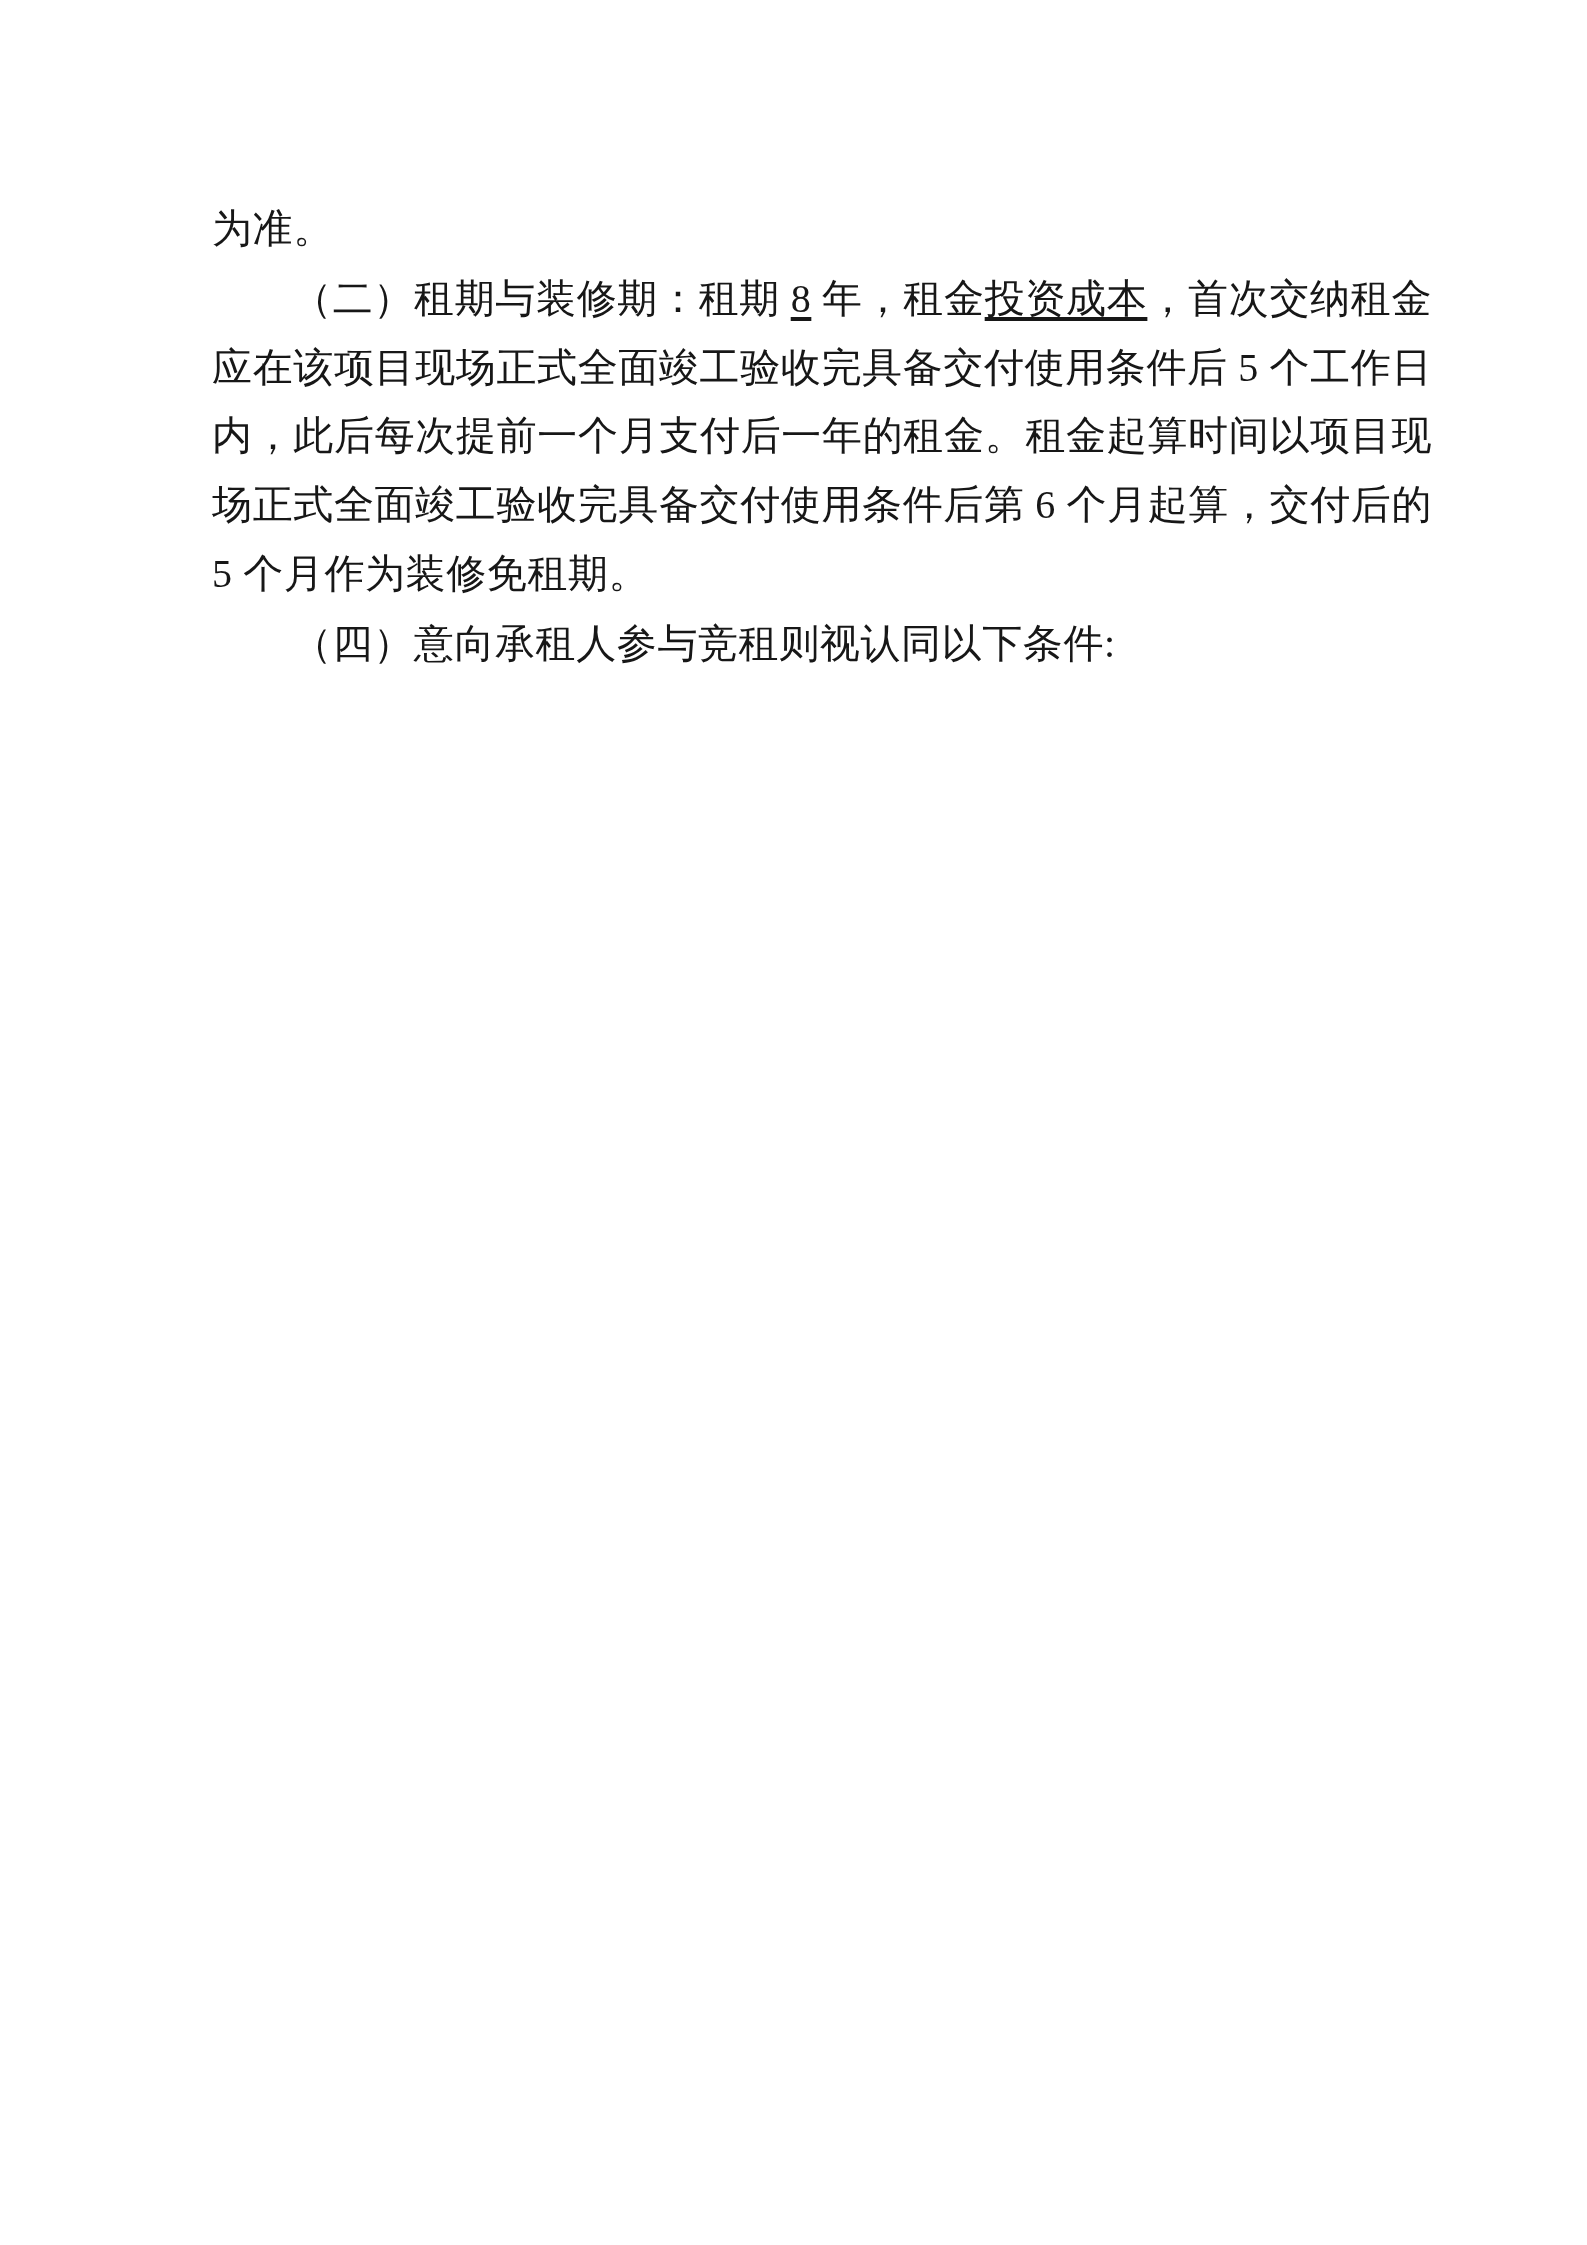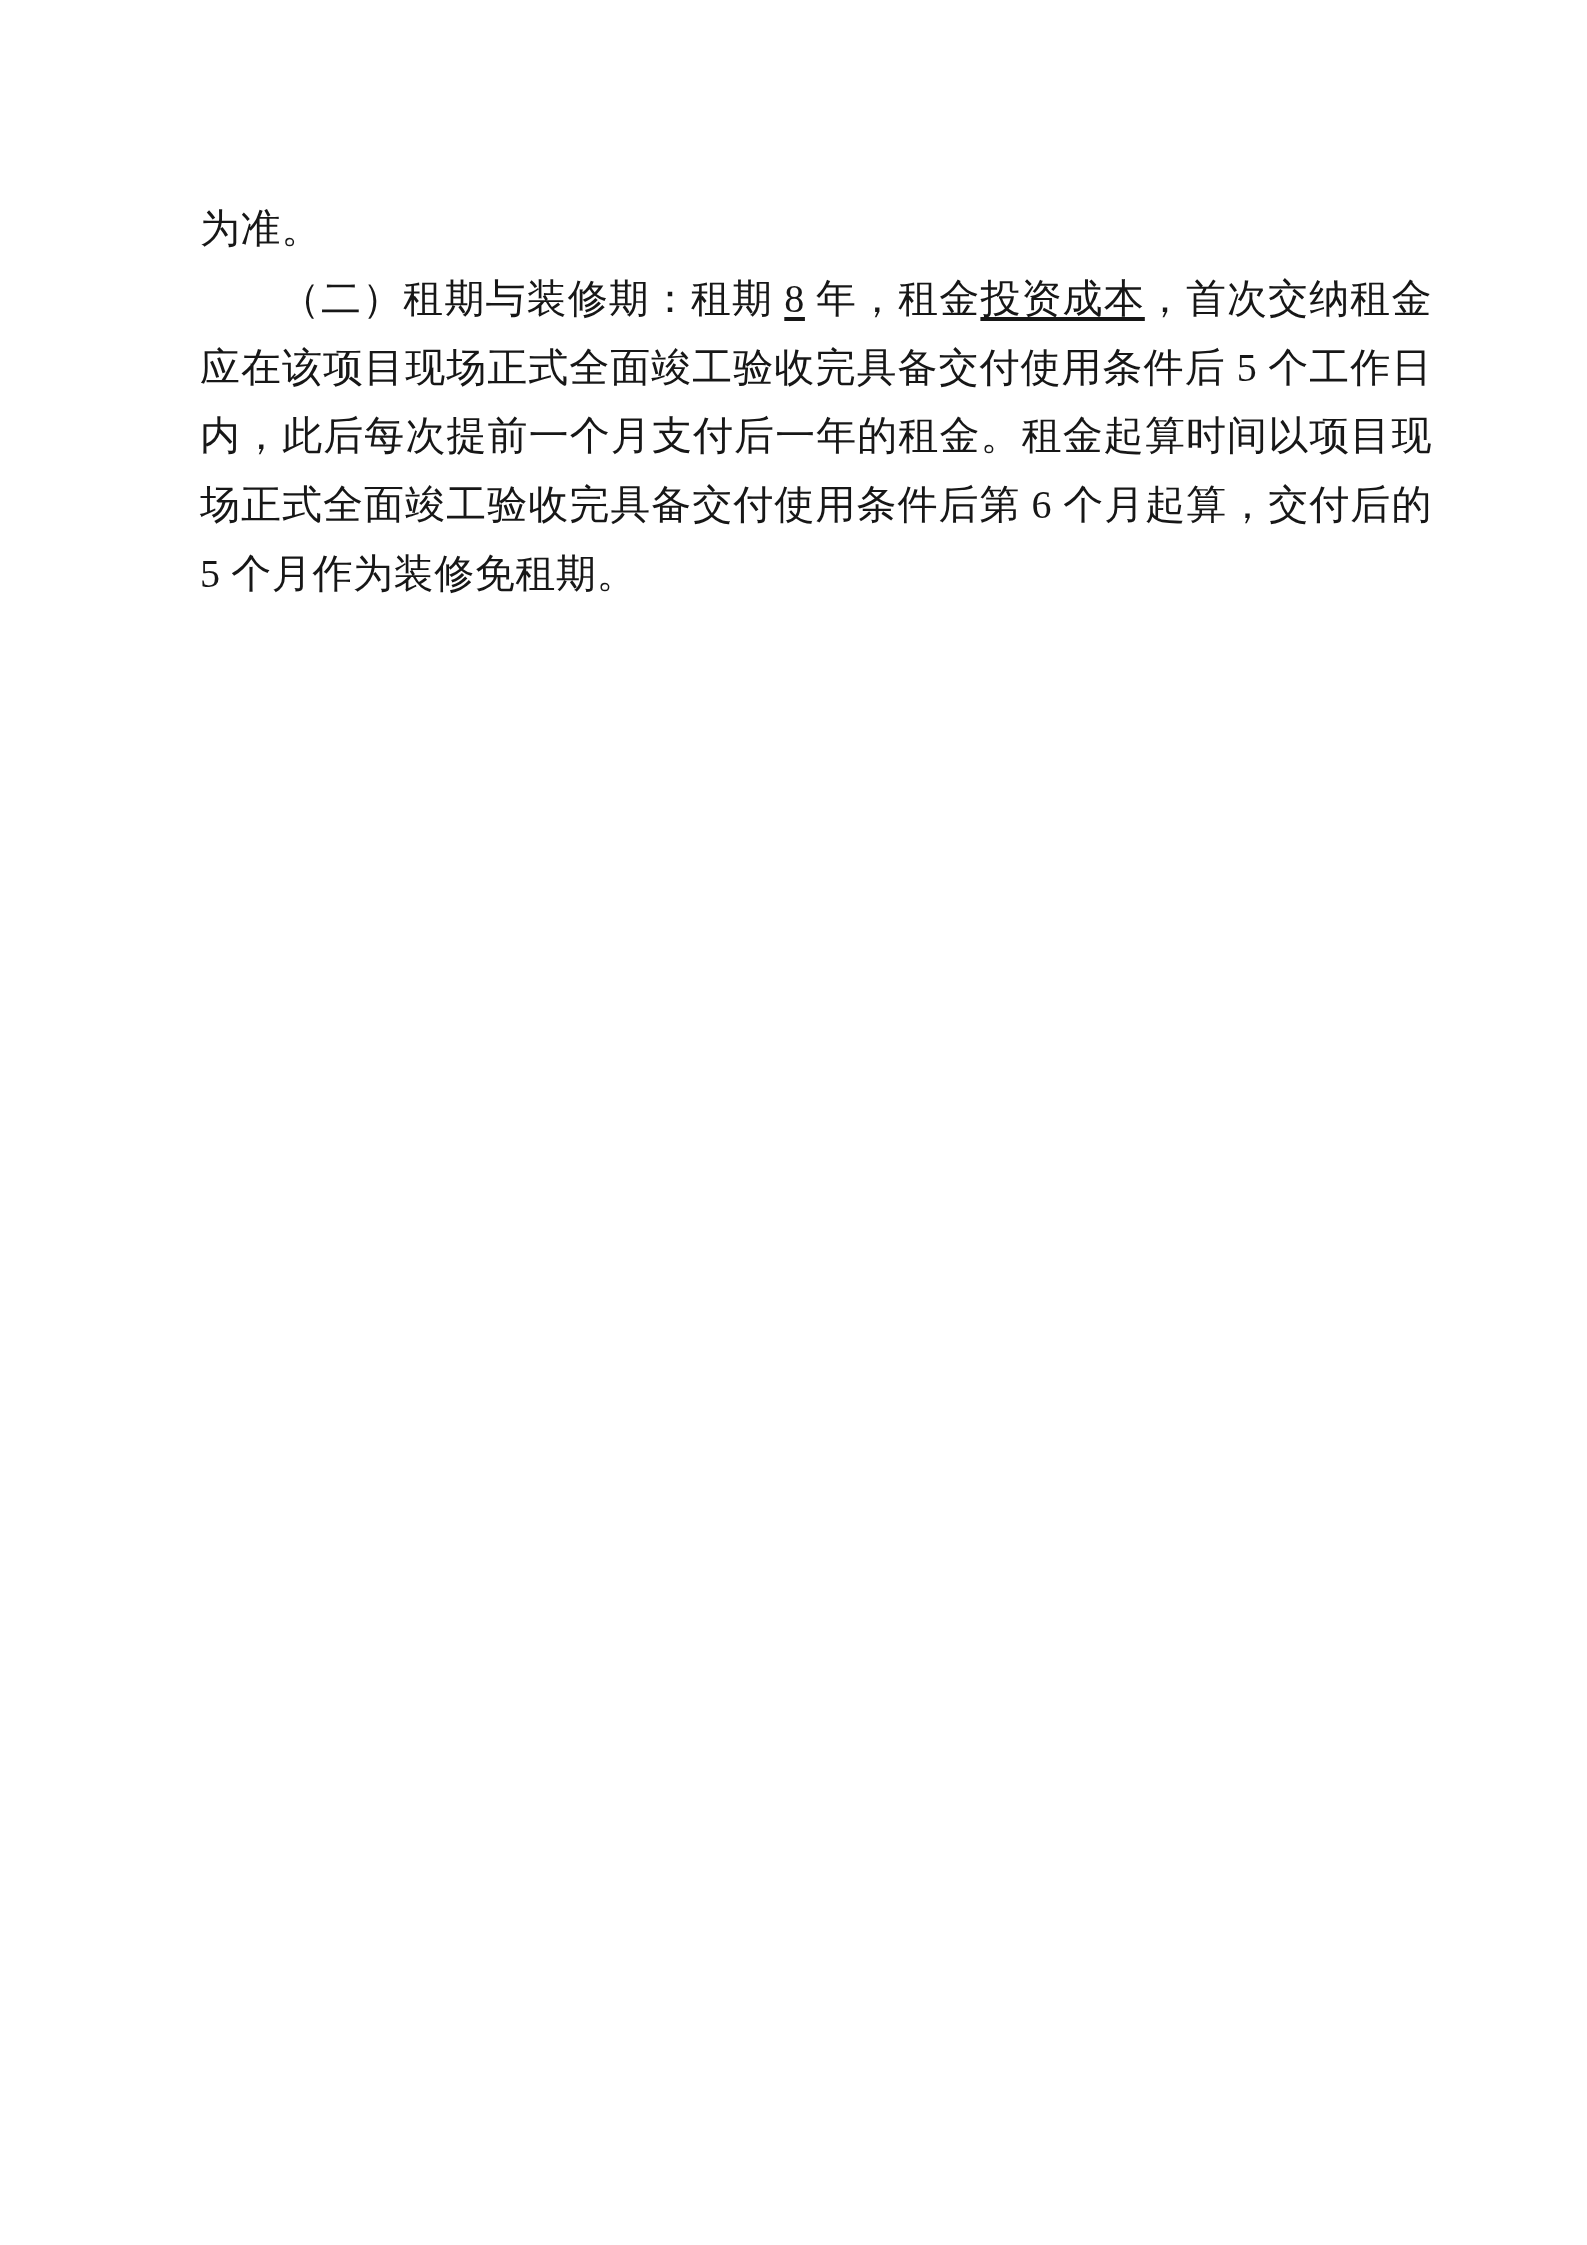--- a/index.html
+++ b/index.html
@@ -24,21 +24,21 @@
   }
   .doc-body {
     font-size: 40px;
     line-height: 1.72;
     text-align: justify;
     text-justify: inter-ideograph;
     letter-spacing: 0.6px;
     color: #171717;
   }
   .para {
-    margin: 0 0 1px 0;
+    margin: 0 0 1px 12px;
     text-indent: 0;
   }
   .para.indent {
     text-indent: 2em;
   }
   .u {
     text-decoration: underline;
     text-underline-offset: 5px;
   }
 </style>
@@ -47,16 +47,17 @@
 
 <div class="page">
   <div class="doc-body">
 
     <p class="para">为准。</p>
 
 
     <p class="para indent">（二）租期与装修期：租期 <span class="u">8</span> 年，租金<span class="u">投资成本</span>，首次交纳租金应在该项目现场正式全面竣工验收完具备交付使用条件后 5 个工作日内，此后每次提前一个月支付后一年的租金。租金起算时间以项目现场正式全面竣工验收完具备交付使用条件后第 6 个月起算，交付后的 5 个月作为装修免租期。</p>
 
 
+    <p class="para indent">（四）意向承租人参与竞租则视认同以下条件:</p>
 
 
   </div>
 </div>
 
 </body></html>

